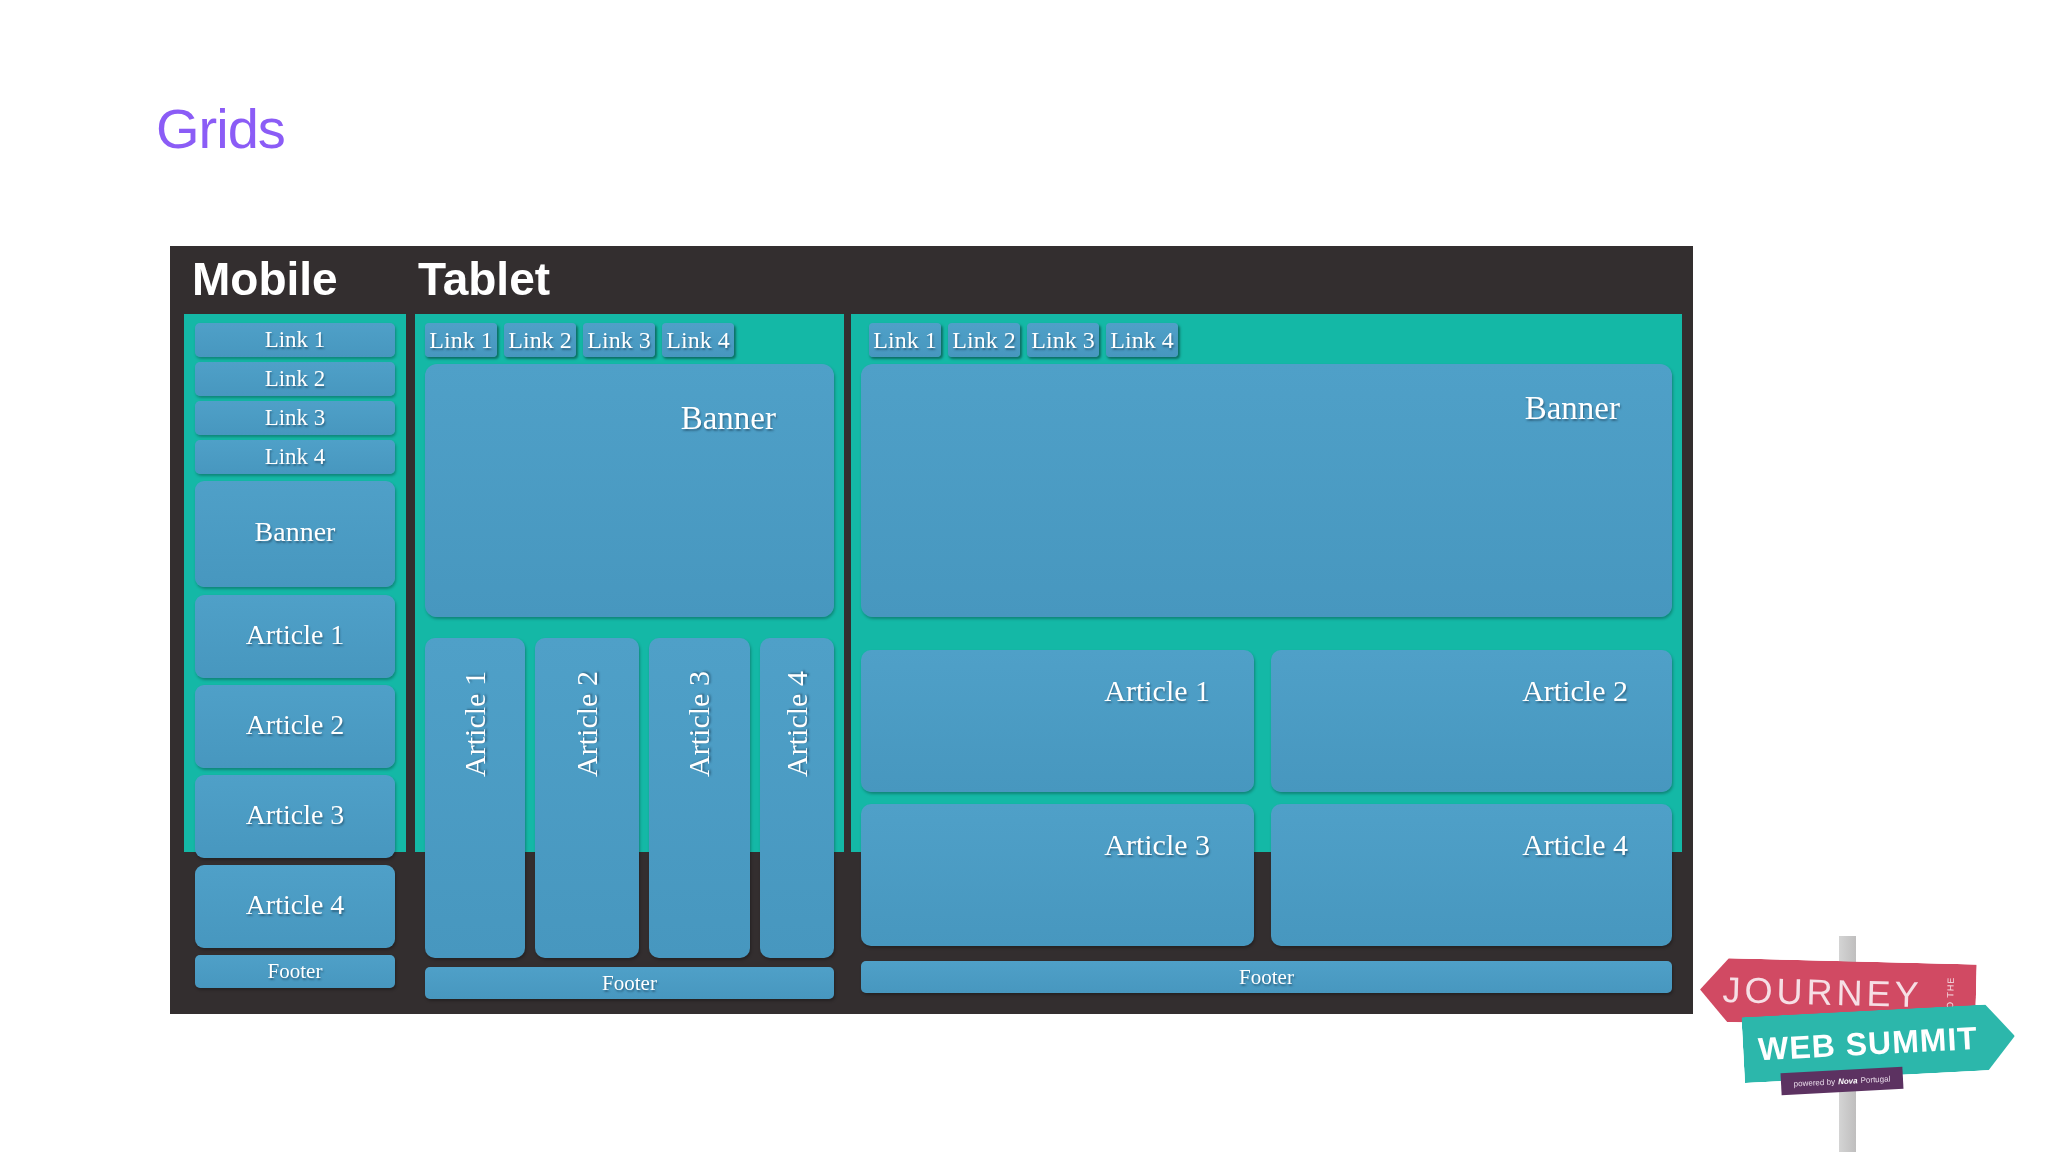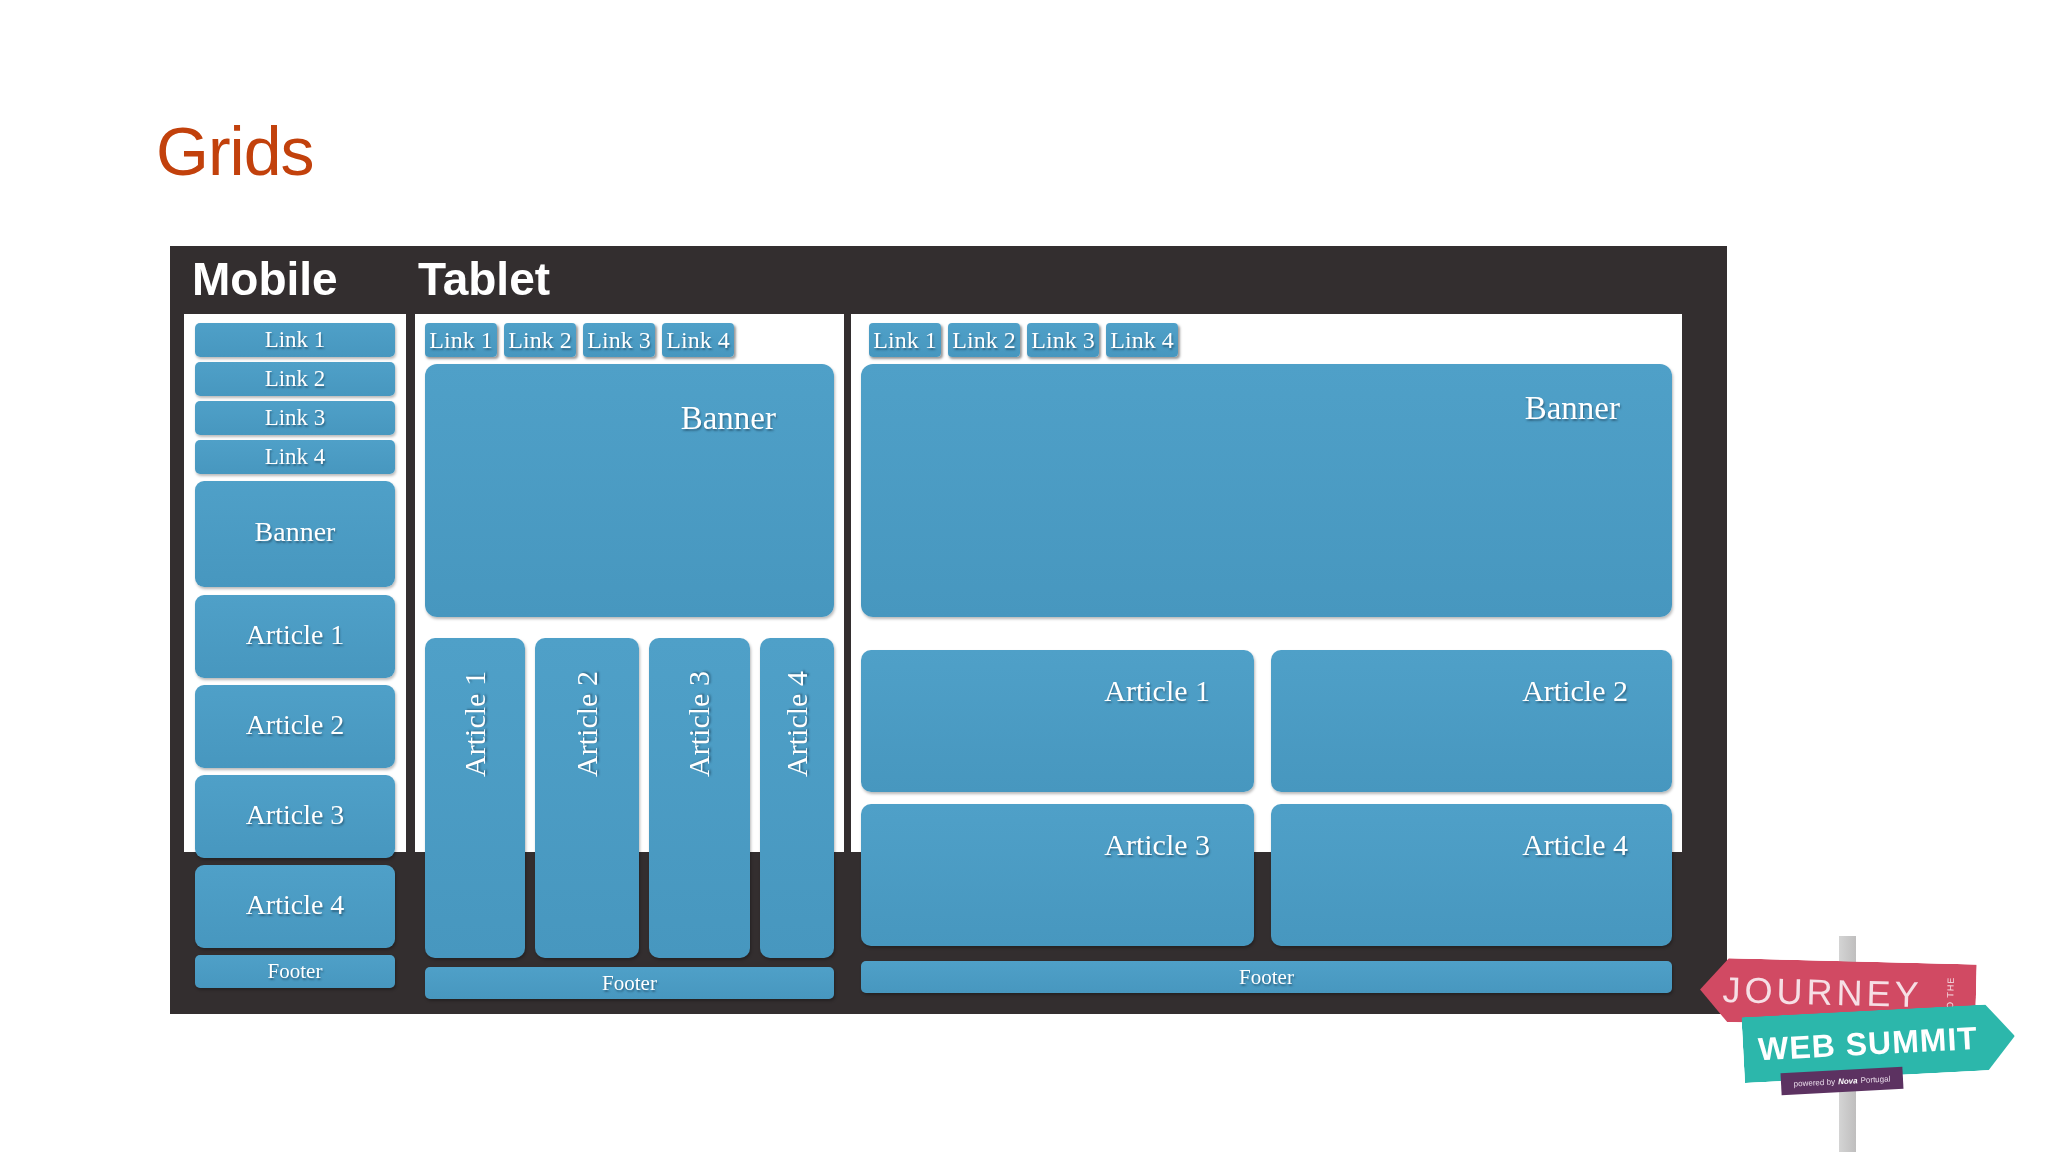--- a/index.html
+++ b/index.html
@@ -1,32 +1,32 @@
 <!DOCTYPE html>
 <html><head>
 <meta charset="utf-8">
 <style>
   html,body{margin:0;padding:0;background:#ffffff;}
   body{width:2048px;height:1152px;position:relative;overflow:hidden;
        font-family:"Liberation Sans",sans-serif;}
 
   
-  .slide-title{position:absolute;left:156px;top:112px;font-size:68px;font-weight:300;
-               color:#c2410c;letter-spacing:-1px;}
+  .slide-title{position:absolute;left:156px;top:96px;font-size:56px;font-weight:300;
+               color:#8b5cf6;letter-spacing:-1px;}
 
   
   .diagram{position:absolute;left:170px;top:246px;width:1523px;height:768px;
-           background:#332e2f;padding-left:34px;}
+           background:#332e2f;}
   .dev-header{position:absolute;top:0;height:68px;line-height:66px;color:#ffffff;
               font-weight:700;font-size:46px;letter-spacing:0;}
   .dev-header.mobile{left:22px;}
   .dev-header.tablet{left:248px;}
   .dev-header.desktop{left:740px;}
 
-  .panel{position:absolute;top:68px;height:538px;background:#ffffff;box-sizing:border-box;}
+  .panel{position:absolute;top:68px;height:538px;background:#14b8a6;box-sizing:border-box;}
   .panel.mobile{left:14px;width:222px;padding:9px 11px;}
   .panel.tablet{left:245px;width:429px;padding:9px 10px;}
   .panel.desktop{left:681px;width:831px;padding:9px 10px;}
 
   
   .wf{background:linear-gradient(180deg,#4fa0c8,#4797bf);color:#ffffff;
       font-family:"Liberation Serif",serif;position:relative;box-sizing:border-box;
       box-shadow:1px 2px 3px rgba(0,0,0,.28);}
   .wf-label{text-shadow:1px 2px 2px rgba(15,40,60,.45);}
   .center{display:flex;align-items:center;justify-content:center;}

